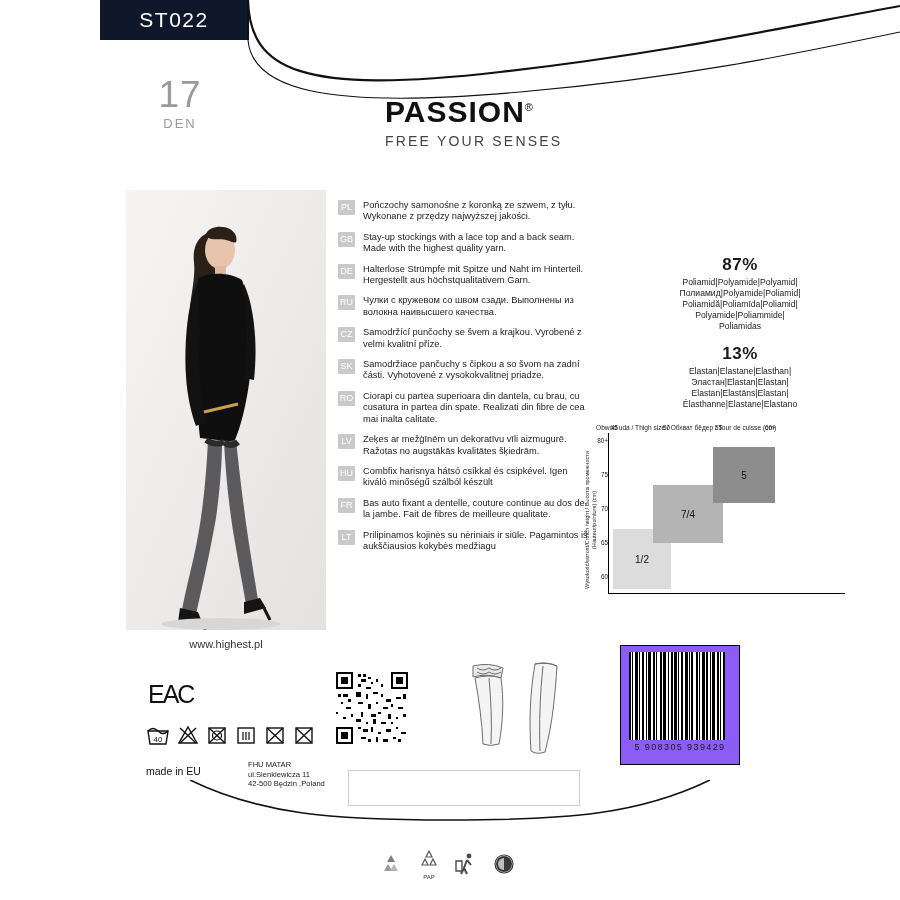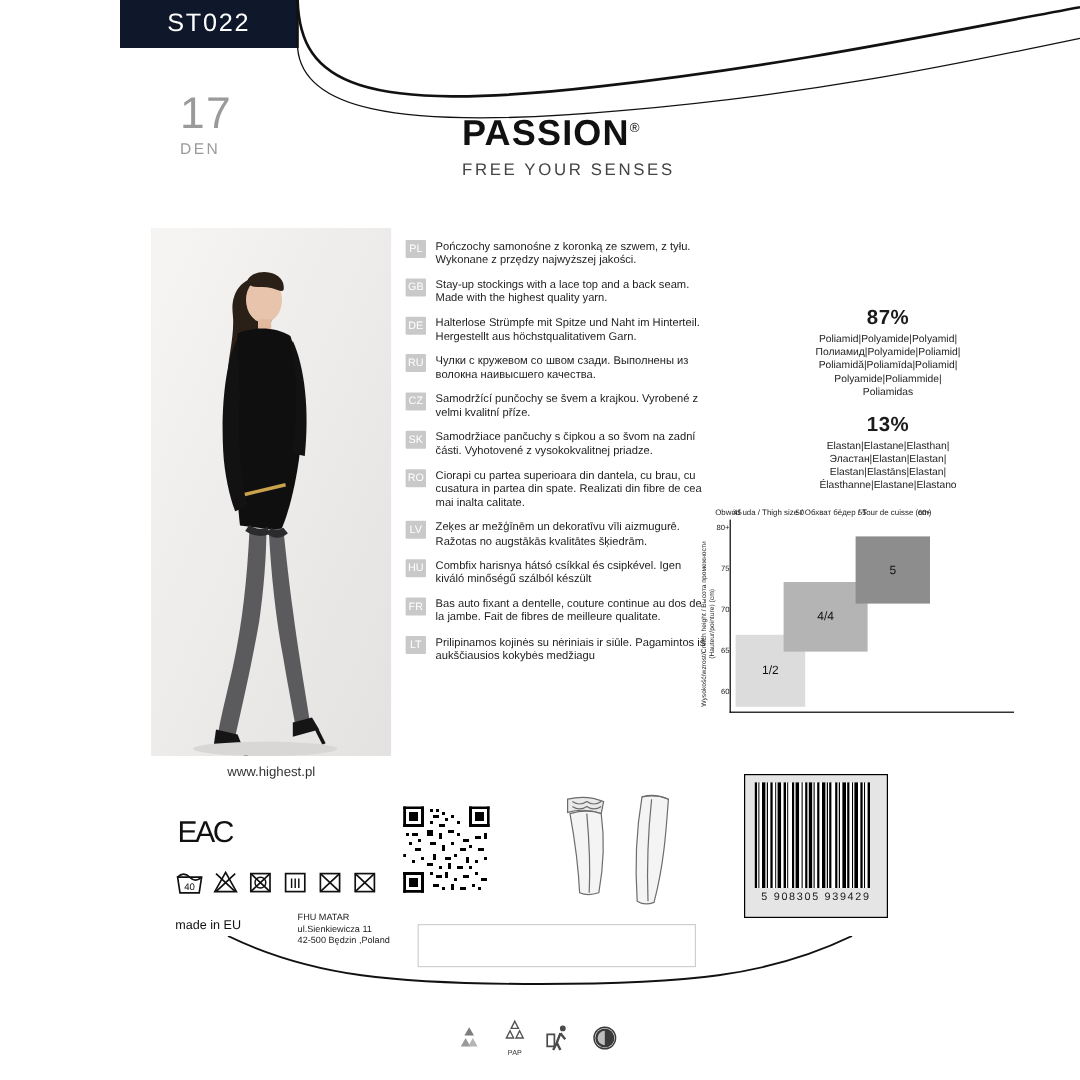--- a/index.html
+++ b/index.html
@@ -17,21 +17,21 @@
   .code-tab{
     position:absolute;left:100px;top:0;width:148px;height:40px;
     background:#0f172a;color:#fff;
     display:flex;align-items:center;justify-content:center;
     font-size:21px;letter-spacing:1.5px;font-weight:400;
   }
   
   .swoosh{position:absolute;left:0;top:0;width:900px;height:190px;}
 
   
-  .den-block{position:absolute;left:150px;top:78px;color:#9a9a9a;width:60px;}
+  .den-block{position:absolute;left:150px;top:78px;color:#9a9a9a;text-align:center;width:60px;}
   .den-num{font-size:37px;line-height:34px;font-weight:400;letter-spacing:1px;}
   .den-lbl{font-size:13px;letter-spacing:2px;margin-top:4px;}
 
   
   .brand{position:absolute;left:385px;top:95px;width:200px;}
   .brand-name{font-size:30px;letter-spacing:1px;font-weight:700;color:#111;position:relative;display:inline-block;}
   .brand-name .reg{font-size:11px;vertical-align:super;font-weight:400;}
   .brand-tag{font-size:14px;letter-spacing:2.2px;color:#444;margin-top:4px;}
 
   
@@ -75,21 +75,21 @@
   .made{position:absolute;left:146px;top:765px;font-size:10.5px;color:#111;}
 
   
   .qr{position:absolute;left:336px;top:672px;width:72px;height:72px;}
   
   .draw{position:absolute;left:455px;top:660px;width:130px;height:100px;}
   
   .addr{position:absolute;left:248px;top:760px;font-size:7.6px;line-height:9.5px;color:#222;}
 
   
-  .barcode{position:absolute;left:620px;top:645px;width:120px;height:120px;border:1px solid #000;background:#e5e5e5;padding:6px 8px 2px;box-sizing:border-box;}
+  .barcode{position:absolute;left:620px;top:645px;width:120px;height:120px;border:1px solid #000;background:#8b5cf6;padding:6px 8px 2px;box-sizing:border-box;}
   .bars{height:88px;display:flex;align-items:stretch;}
   .bars i{display:block;background:#000;height:100%;}
   .bc-num{font-size:9px;letter-spacing:1.4px;text-align:center;margin-top:2px;}
 
   
   .formbox{position:absolute;left:348px;top:770px;width:230px;height:34px;border:1px solid #cfcfcf;background:#fff;}
 
   
   .bot-curve{position:absolute;left:0;top:780px;width:900px;height:60px;}
 
@@ -238,21 +238,21 @@
       </div>
       <div class="vlab">
         <span style="top:4px">80+</span>
         <span style="top:38px">75</span>
         <span style="top:72px">70</span>
         <span style="top:106px">65</span>
         <span style="top:140px">60</span>
       </div>
 
       <div class="cell" style="left:4px;top:96px;width:58px;height:60px;background:#dcdcdc;">1/2</div>
-      <div class="cell" style="left:44px;top:52px;width:70px;height:58px;background:#b4b4b4;">4/4</div>
+      <div class="cell" style="left:44px;top:52px;width:70px;height:58px;background:#b4b4b4;">7/4</div>
       <div class="cell" style="left:104px;top:14px;width:62px;height:56px;background:#8d8d8d;">5</div>
     </div>
   </div>
 
   <div class="eac">EAC</div>
 
   <div class="care">
     <svg width="24" height="22" viewBox="0 0 24 22">
       <path d="M2 7 L22 7 L20 20 L4 20 Z" fill="none" stroke="#111" stroke-width="1.4"></path>
       <path d="M2 7 q5 -5 10 0 q5 5 10 0" fill="none" stroke="#111" stroke-width="1.4"></path>

